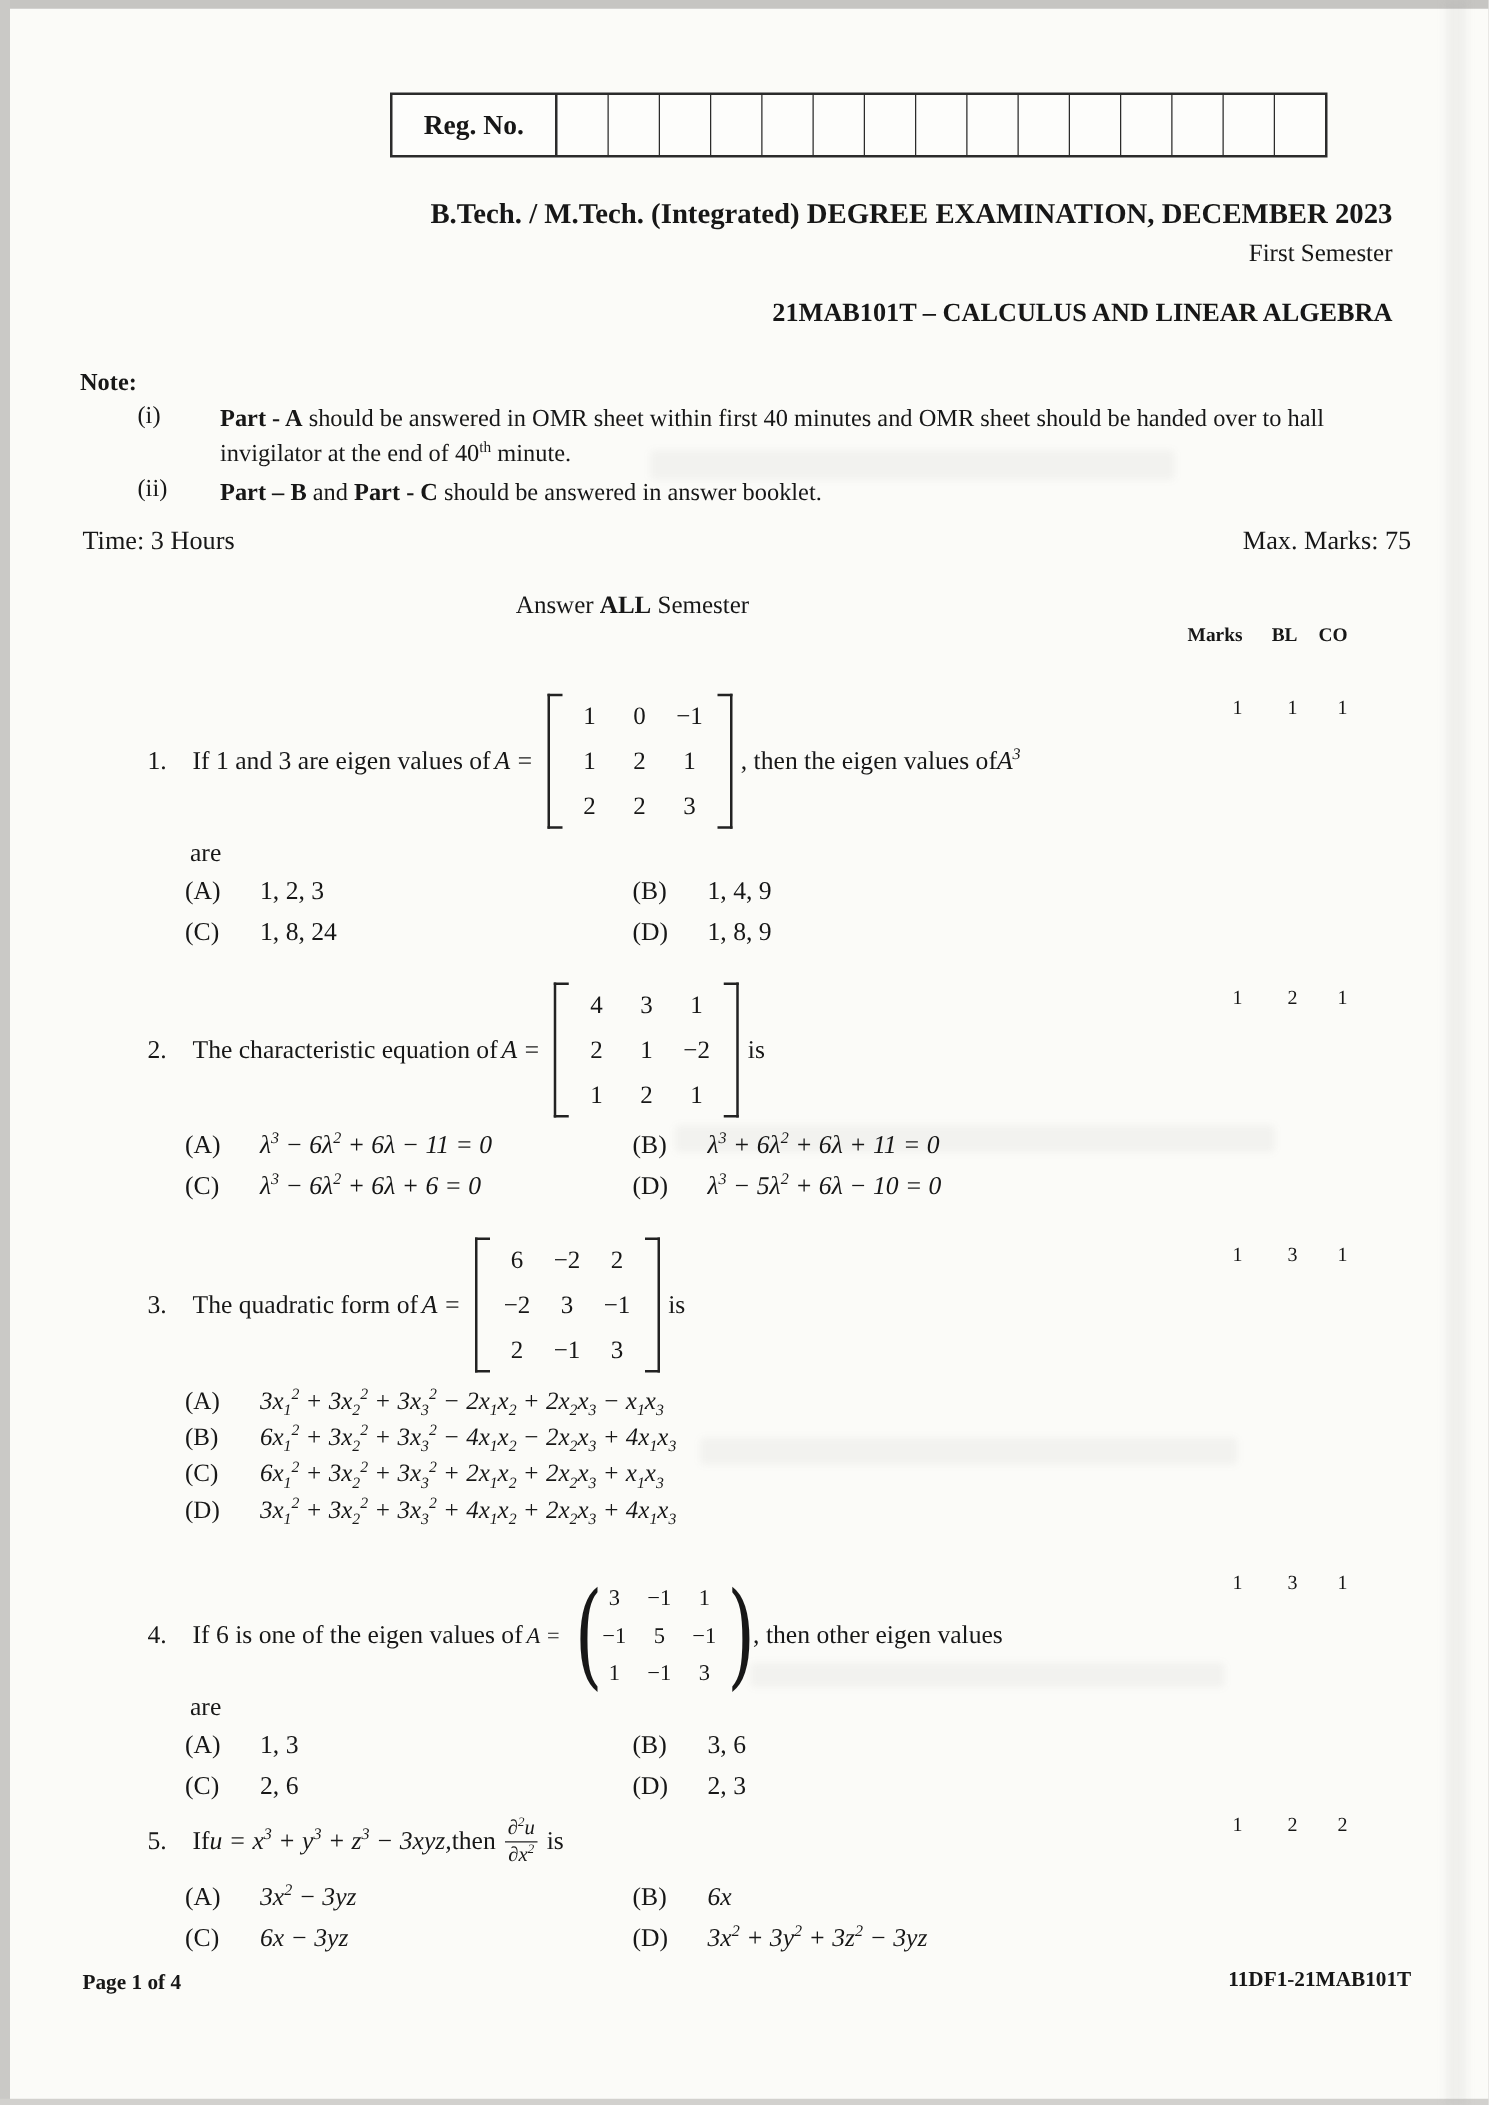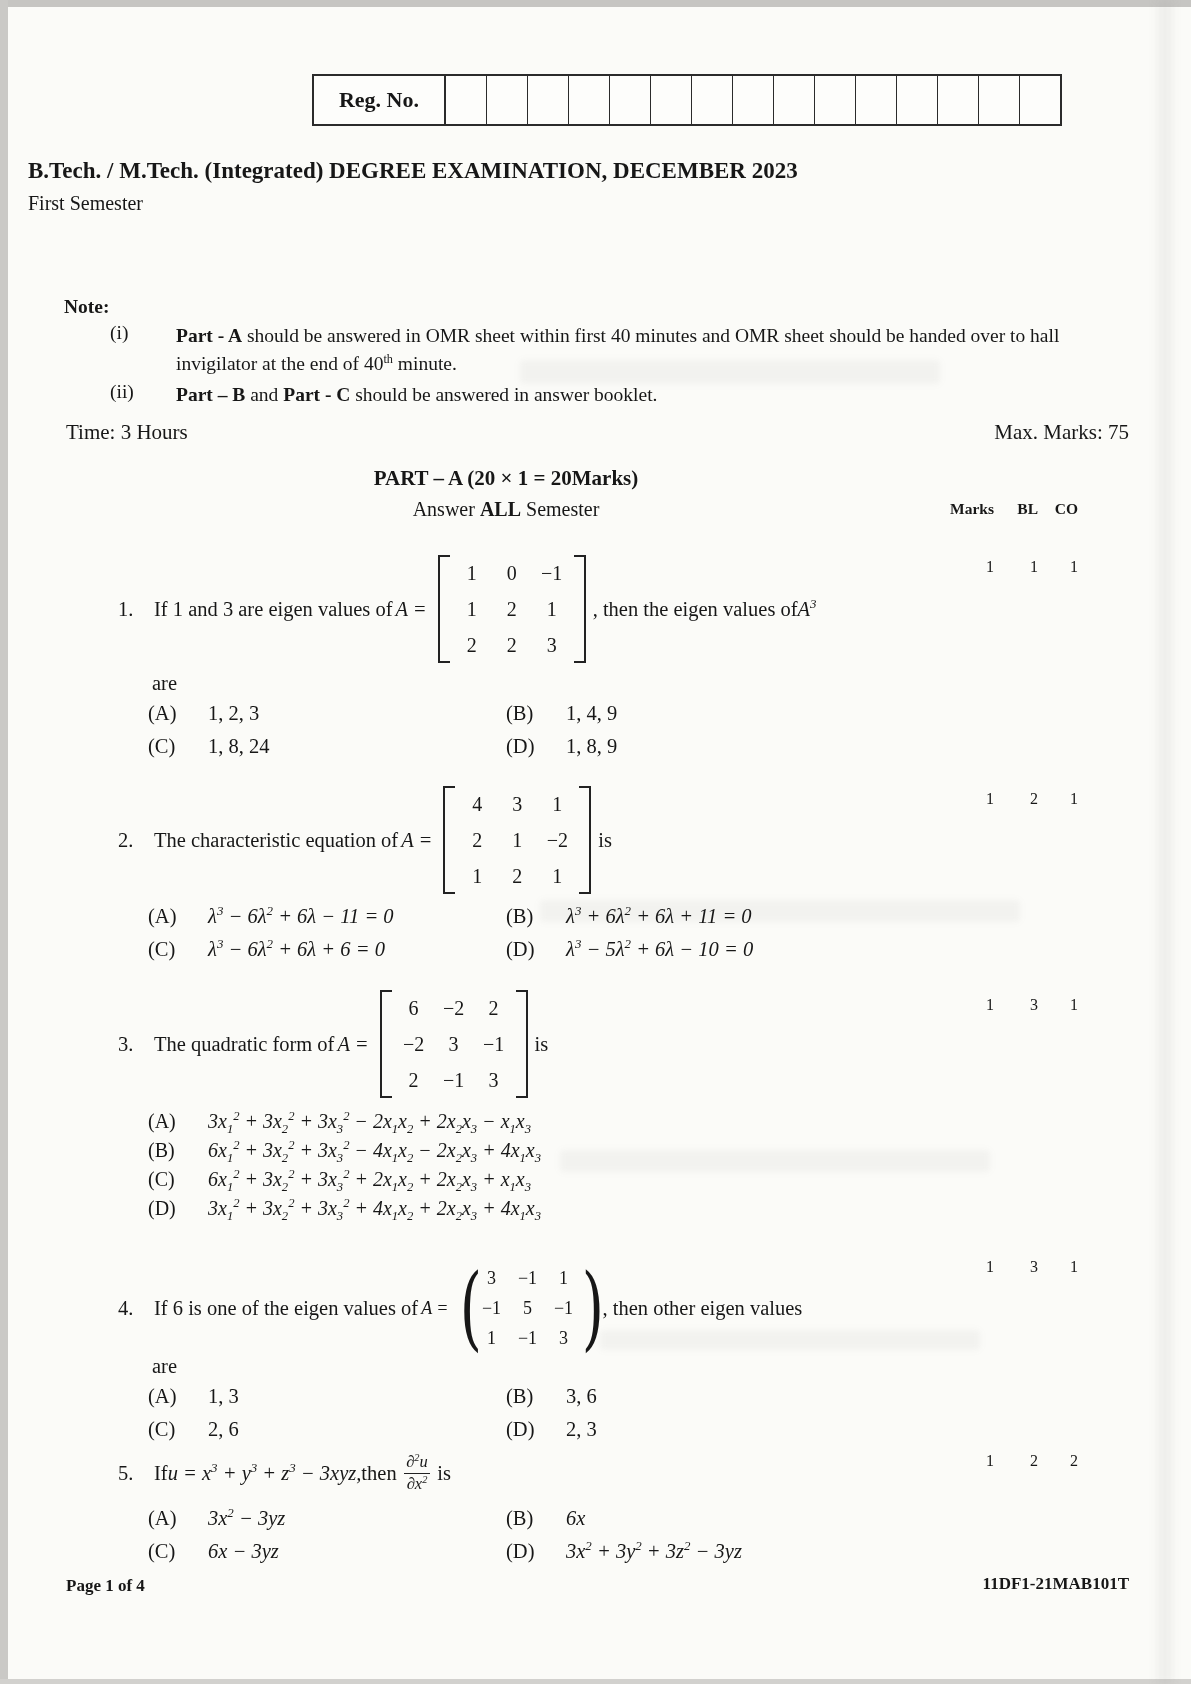--- a/index.html
+++ b/index.html
@@ -11,21 +11,21 @@
   .edge-right{position:absolute;right:18px;top:0;width:16px;height:100%;background:rgba(140,140,136,0.10);filter:blur(4px);}
   .smudge{position:absolute;background:rgba(110,110,108,0.06);filter:blur(3px);border-radius:4px;}
 
   
   .regno{position:absolute;left:312px;top:74px;height:48px;display:flex;border:2px solid #2b2b2b;background:#fdfdfb;}
   .regno-label{width:130px;display:flex;align-items:center;justify-content:center;
                font-weight:bold;font-size:22px;border-right:2px solid #2b2b2b;}
   .regno-cell{width:40px;border-right:1.5px solid #2b2b2b;}
   .regno-cell:last-child{border-right:none;}
 
-  .titleblock{position:absolute;left:28px;top:158px;width:1086px;text-align:left;}
+  .titleblock{position:absolute;left:28px;top:158px;width:1086px;text-align:right;}
   .t1{font-size:23px;font-weight:bold;}
   .t2{font-size:20px;margin-top:8px;}
   .t3{font-size:21px;font-weight:bold;margin-top:23px;}
   .t4{font-size:17.5px;font-weight:bold;font-style:italic;margin-top:5px;}
 
   .note{position:absolute;left:64px;top:296px;right:66px;font-size:19.5px;}
   .note-label{font-weight:bold;}
   .note-item{display:flex;margin-top:4px;}
   .note-num{margin-left:46px;width:66px;flex:none;}
   .note-text{flex:1;line-height:1.42;}
@@ -104,41 +104,41 @@
         <span class="regno-cell"></span>
         <span class="regno-cell"></span>
         <span class="regno-cell"></span>
         <span class="regno-cell"></span>
       </span>
   </div>
 
   <div class="titleblock">
     <div class="t1">B.Tech. / M.Tech. (Integrated) DEGREE EXAMINATION, DECEMBER 2023</div>
     <div class="t2">First Semester</div>
+    <div class="t3">21MAB101T – CALCULUS AND LINEAR ALGEBRA</div>
   </div>
 
   <div class="note">
     <div class="note-label">Note:</div>
     <div class="note-item">
       <span class="note-num">(i)</span>
       <div class="note-text"><b>Part - A</b><span> should be answered in OMR sheet within first 40 minutes and OMR sheet should be handed over to hall invigilator at the end of 40</span><sup>th</sup><span> minute.</span></div>
     </div>
     <div class="note-item">
       <span class="note-num">(ii)</span>
       <div class="note-text"><b>Part – B</b><span> and </span><b>Part - C</b><span> should be answered in answer booklet.</span></div>
     </div>
   </div>
 
   <div class="time">
     <span>Time: 3 Hours</span>
     <span>Max. Marks: 75</span>
   </div>
 
   <div class="parta">
-    <div class="parta-t">PART – A (20 × 1 = 20Marks)</div>
     <div class="parta-s"><span>Answer </span><b>ALL</b><span> Semester</span></div>
   </div>
 
   <div class="mgrid head" style="top:500px;">
     <span>Marks</span>
     <span>BL</span>
     <span>CO</span>
   </div>
 
   <div class="mgrid row" style="top:558px;">

